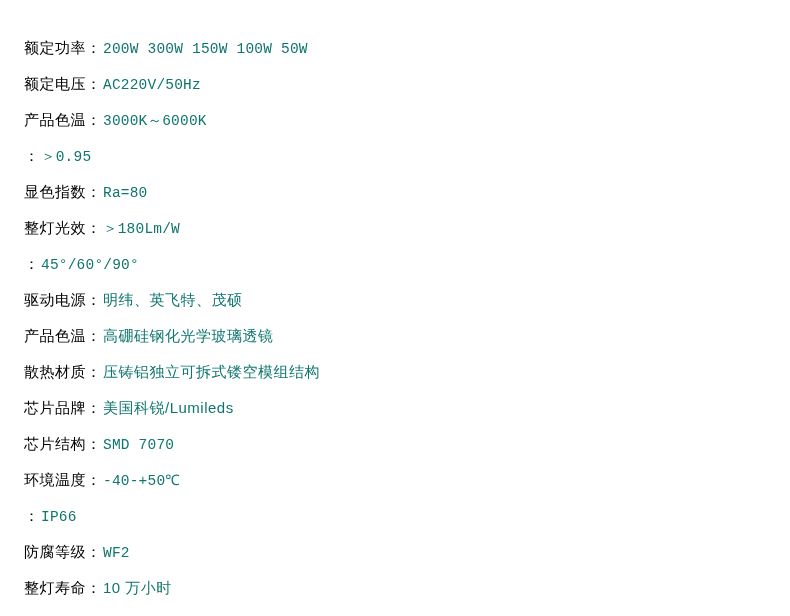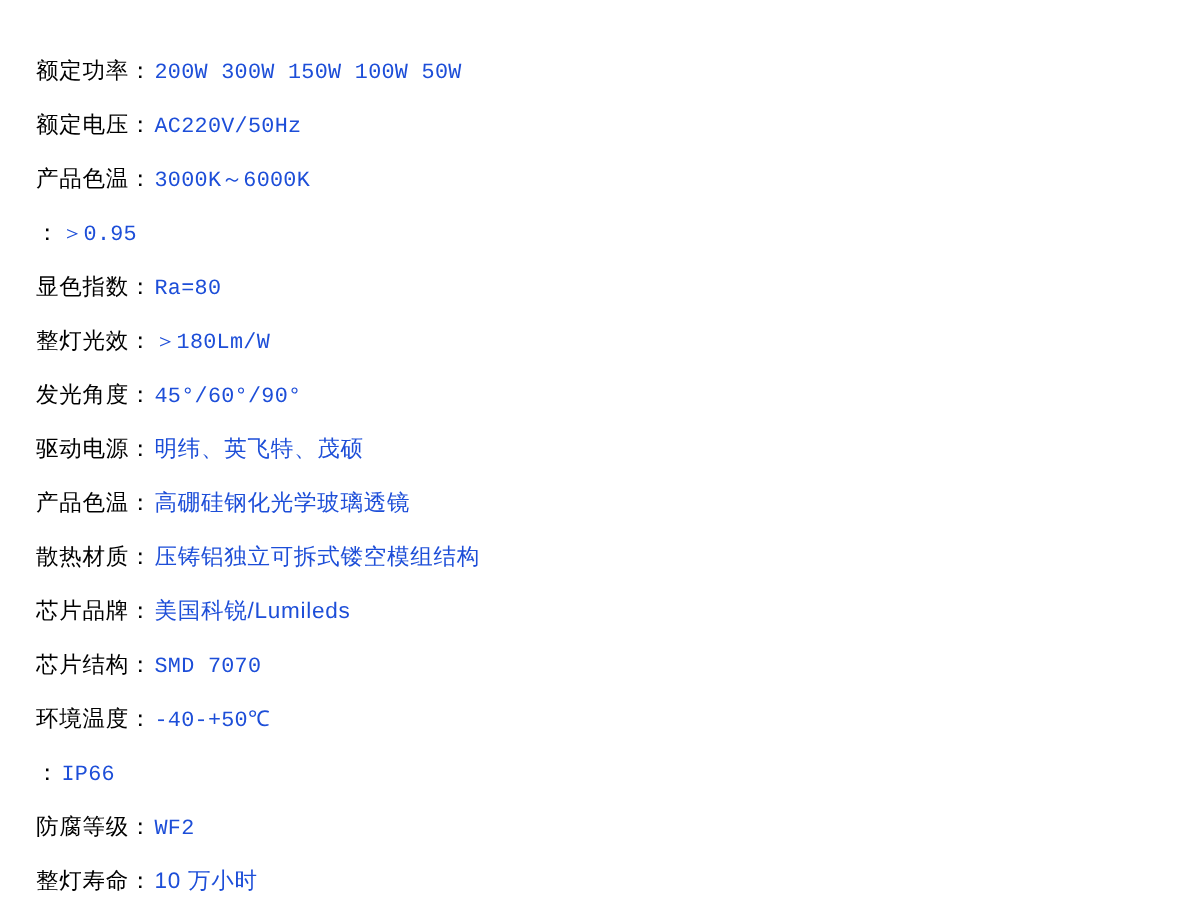--- a/index.html
+++ b/index.html
@@ -30,21 +30,21 @@
     color: #000000;
     letter-spacing: 0.5px;
   }
   .spec-colon {
     font-size: 15px;
     color: #000000;
   }
   .spec-value {
     font-family: "Liberation Mono", monospace;
     font-size: 14.5px;
-    color: #1d4ed8;
+    color: #0f766e;
     margin-left: 2px;
     letter-spacing: 0.2px;
   }
   .spec-value.cjk {
     font-family: "Liberation Sans", sans-serif;
     font-size: 15px;
     letter-spacing: 0.5px;
   }
 </style>
 </head>
@@ -74,21 +74,20 @@
     <span class="spec-label">显色指数</span>
     <span class="spec-colon">：</span>
     <span class="spec-value">Ra=80</span>
   </div>
   <div class="spec-row">
     <span class="spec-label">整灯光效</span>
     <span class="spec-colon">：</span>
     <span class="spec-value">＞180Lm/W</span>
   </div>
   <div class="spec-row">
-    <span class="spec-label">发光角度</span>
     <span class="spec-colon">：</span>
     <span class="spec-value">45°/60°/90°</span>
   </div>
   <div class="spec-row">
     <span class="spec-label">驱动电源</span>
     <span class="spec-colon">：</span>
     <span class="spec-value cjk">明纬、英飞特、茂硕</span>
   </div>
   <div class="spec-row">
     <span class="spec-label">产品色温</span>

